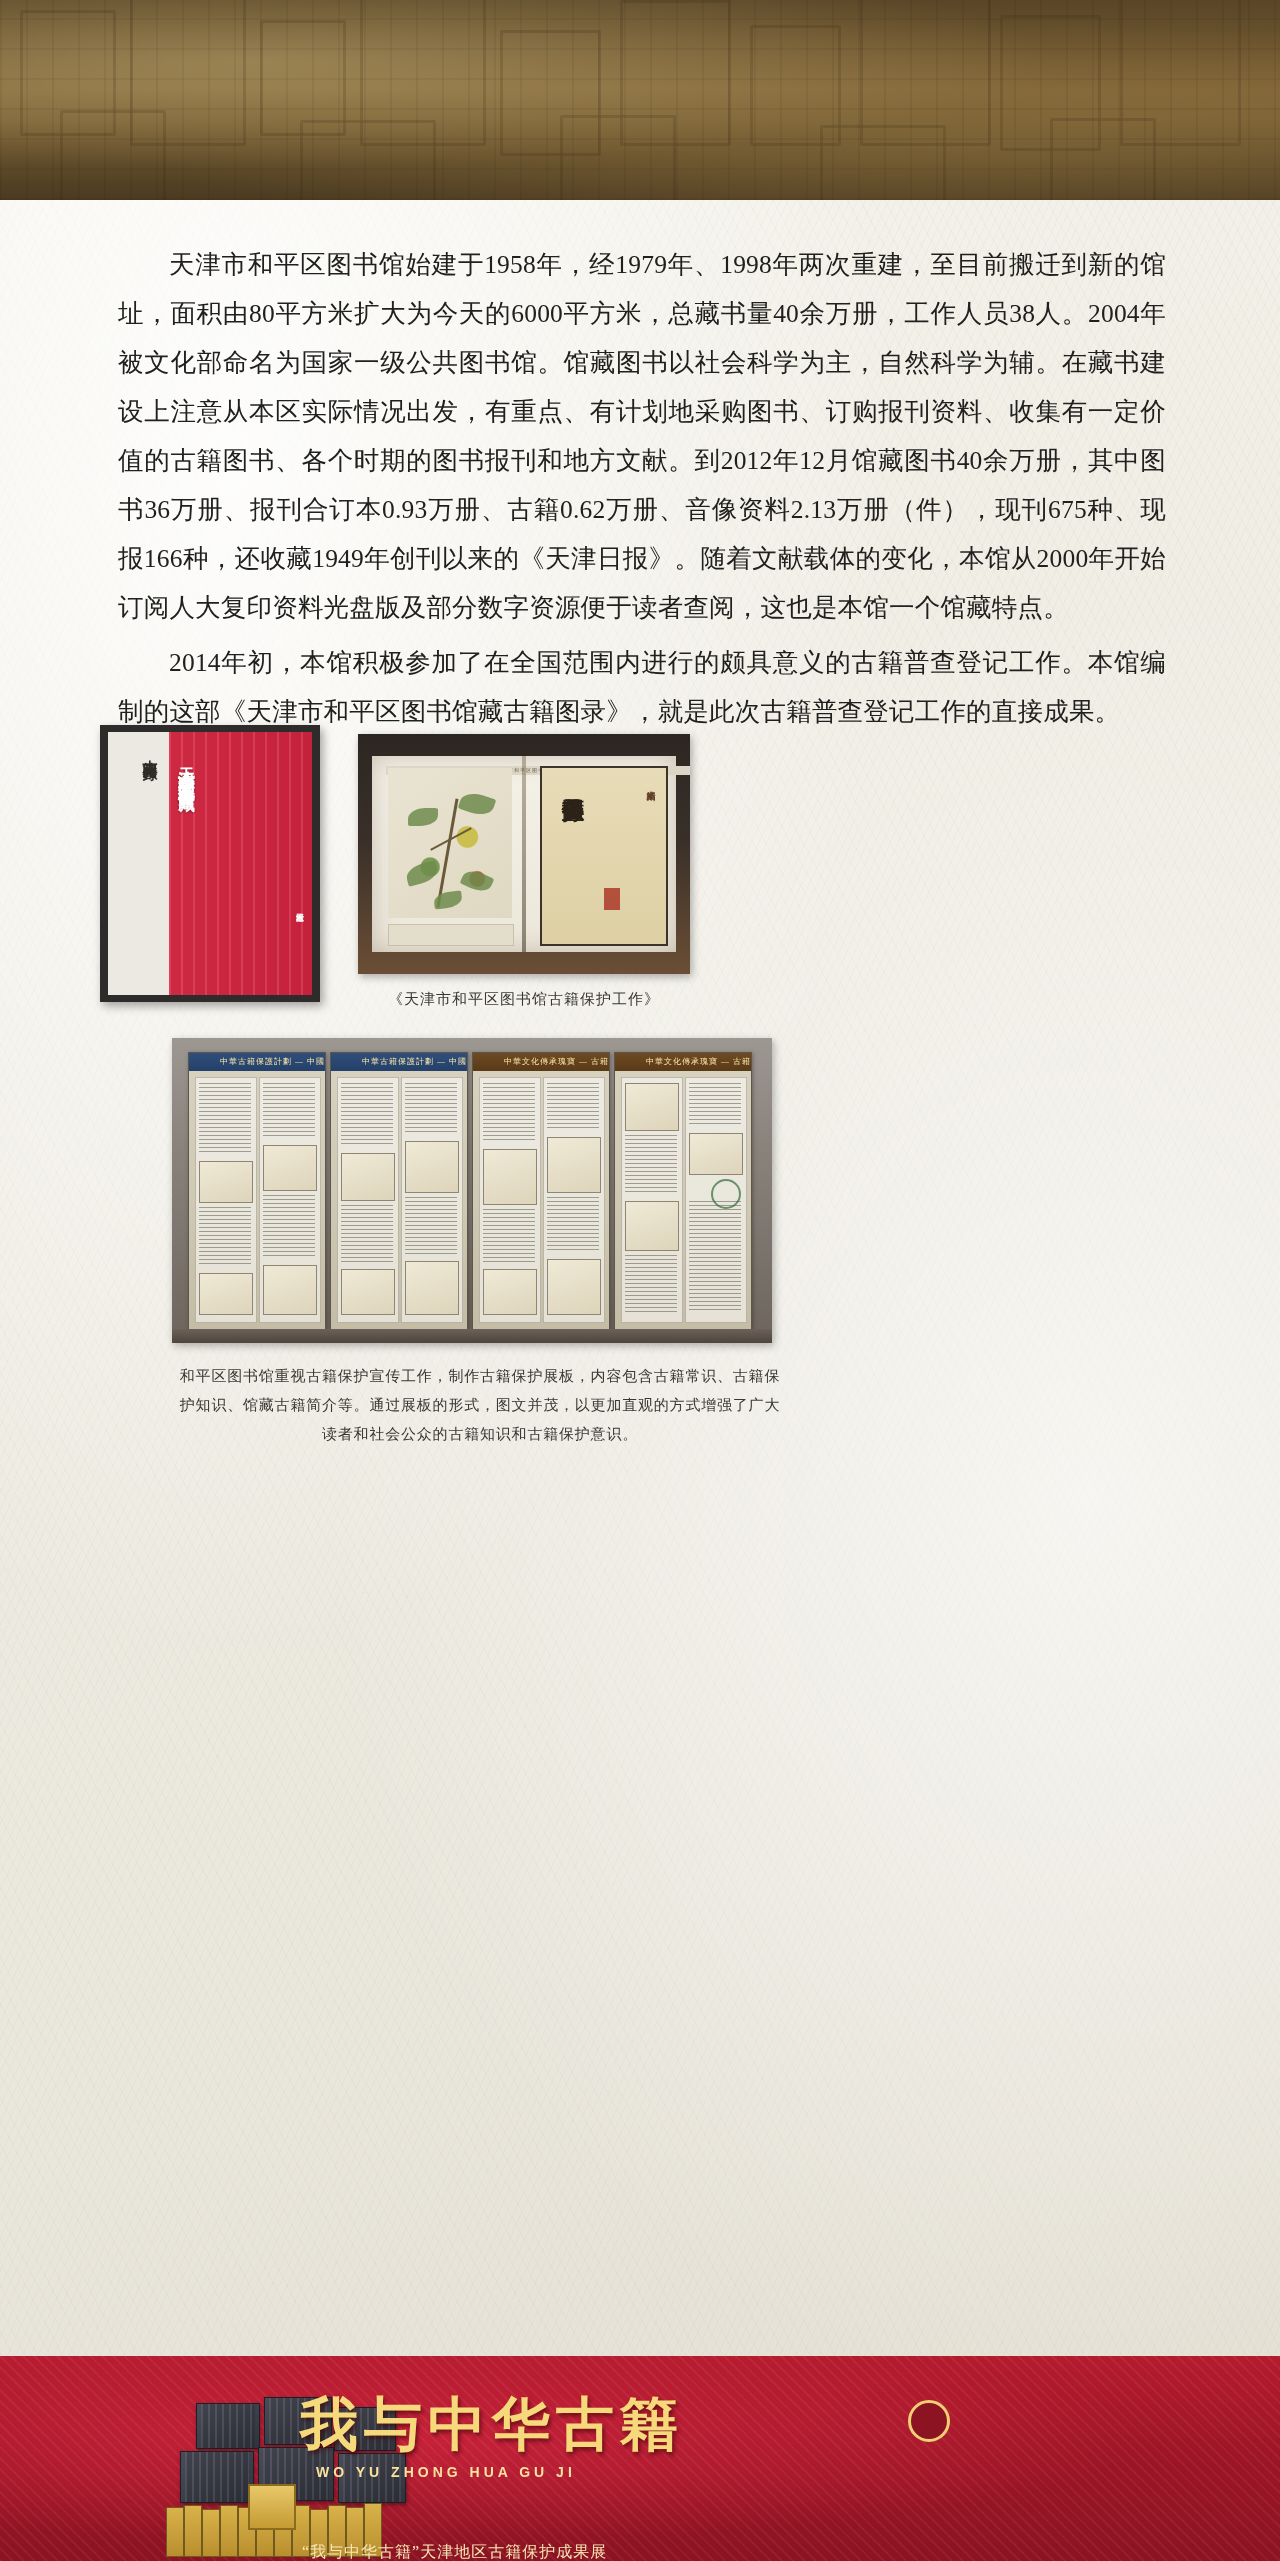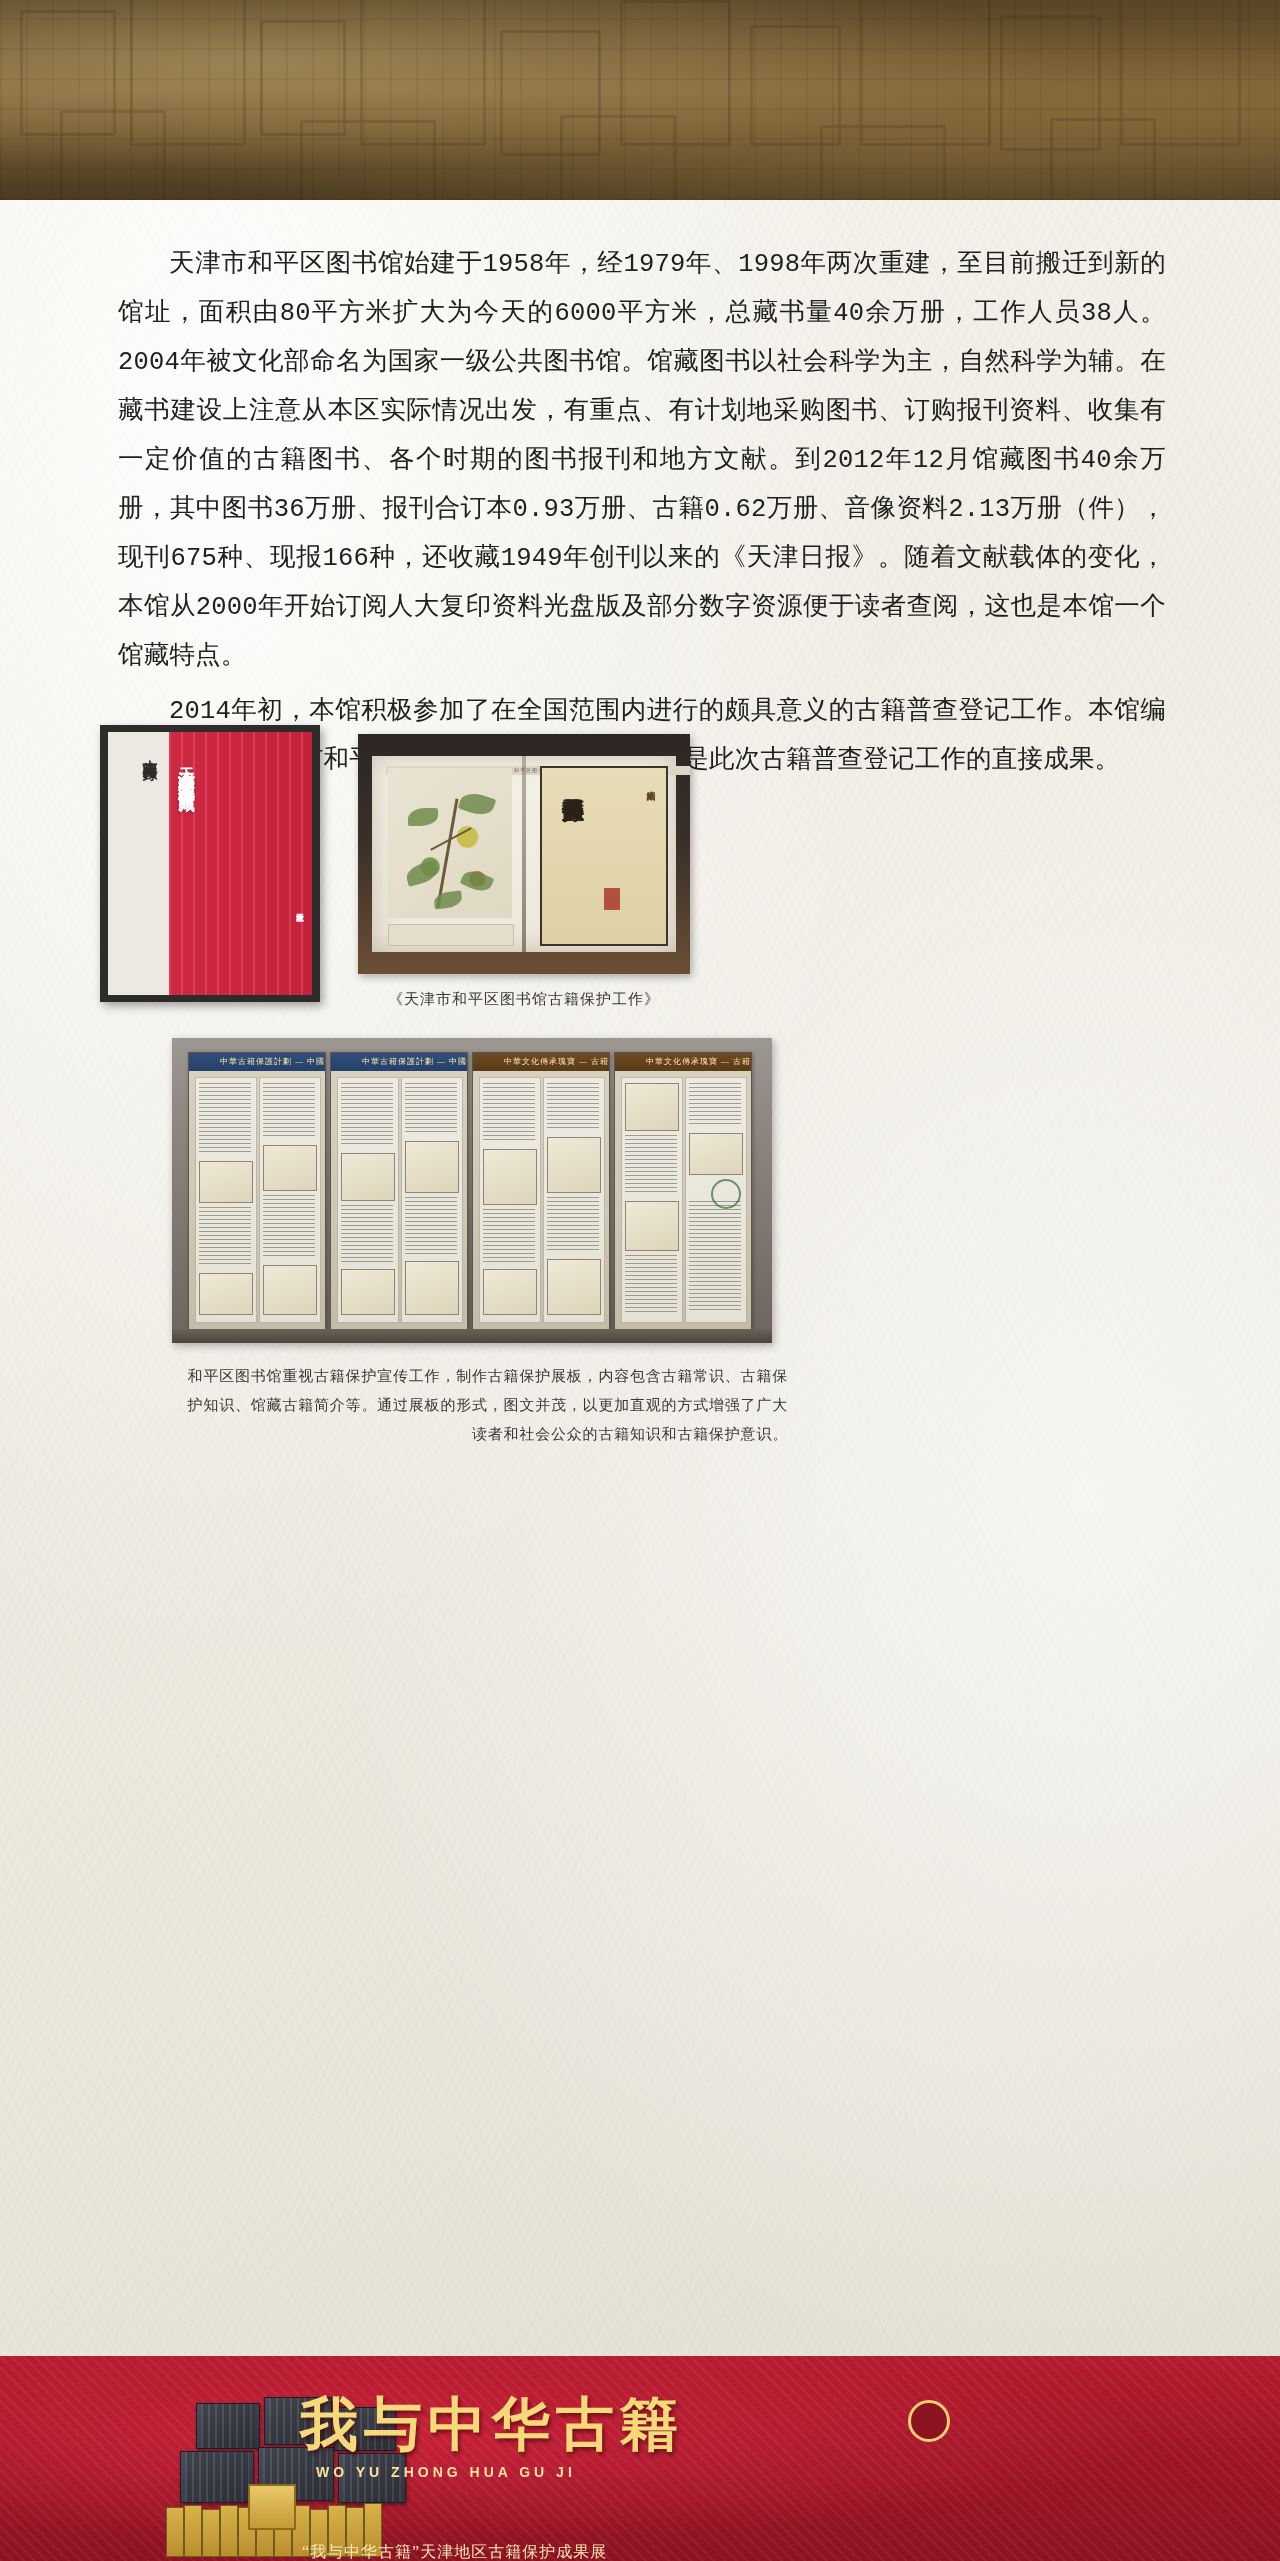--- a/index.html
+++ b/index.html
@@ -82,21 +82,20 @@
         rgba(176,168,150,0.08) 0px, rgba(176,168,150,0.08) 1px,
         rgba(255,255,255,0) 1px, rgba(255,255,255,0) 11px),
       linear-gradient(160deg, #f5f3ec 0%, #efece3 40%, #e9e6dc 75%, #e4e0d4 100%);
   }
 
   .article {
     position: absolute;
     top: 240px;
     left: 118px;
     width: 1048px;
-    font-family: Liberation Mono, monospace;
   }
   .para {
     font-size: 25.5px;
     line-height: 49px;
     color: #20201e;
     text-indent: 2em;
     text-align: justify;
     margin: 0 0 6px 0;
     letter-spacing: 0.2px;
   }
@@ -352,21 +351,21 @@
     width: 100%; height: 14px;
     background: linear-gradient(180deg, #6b6158 0%, #4d453d 100%);
   }
 
   .cap-boards {
     position: absolute;
     top: 1362px;
     left: 172px;
     width: 616px;
     line-height: 29px;
-    text-align: right;
+    text-align: center;
     font-size: 15px;
     color: #3a3733;
     letter-spacing: 0.8px;
     font-family: "DejaVu Serif", "Liberation Serif", serif;
   }
 
   
   .footer {
     position: absolute;
     left: 0;

